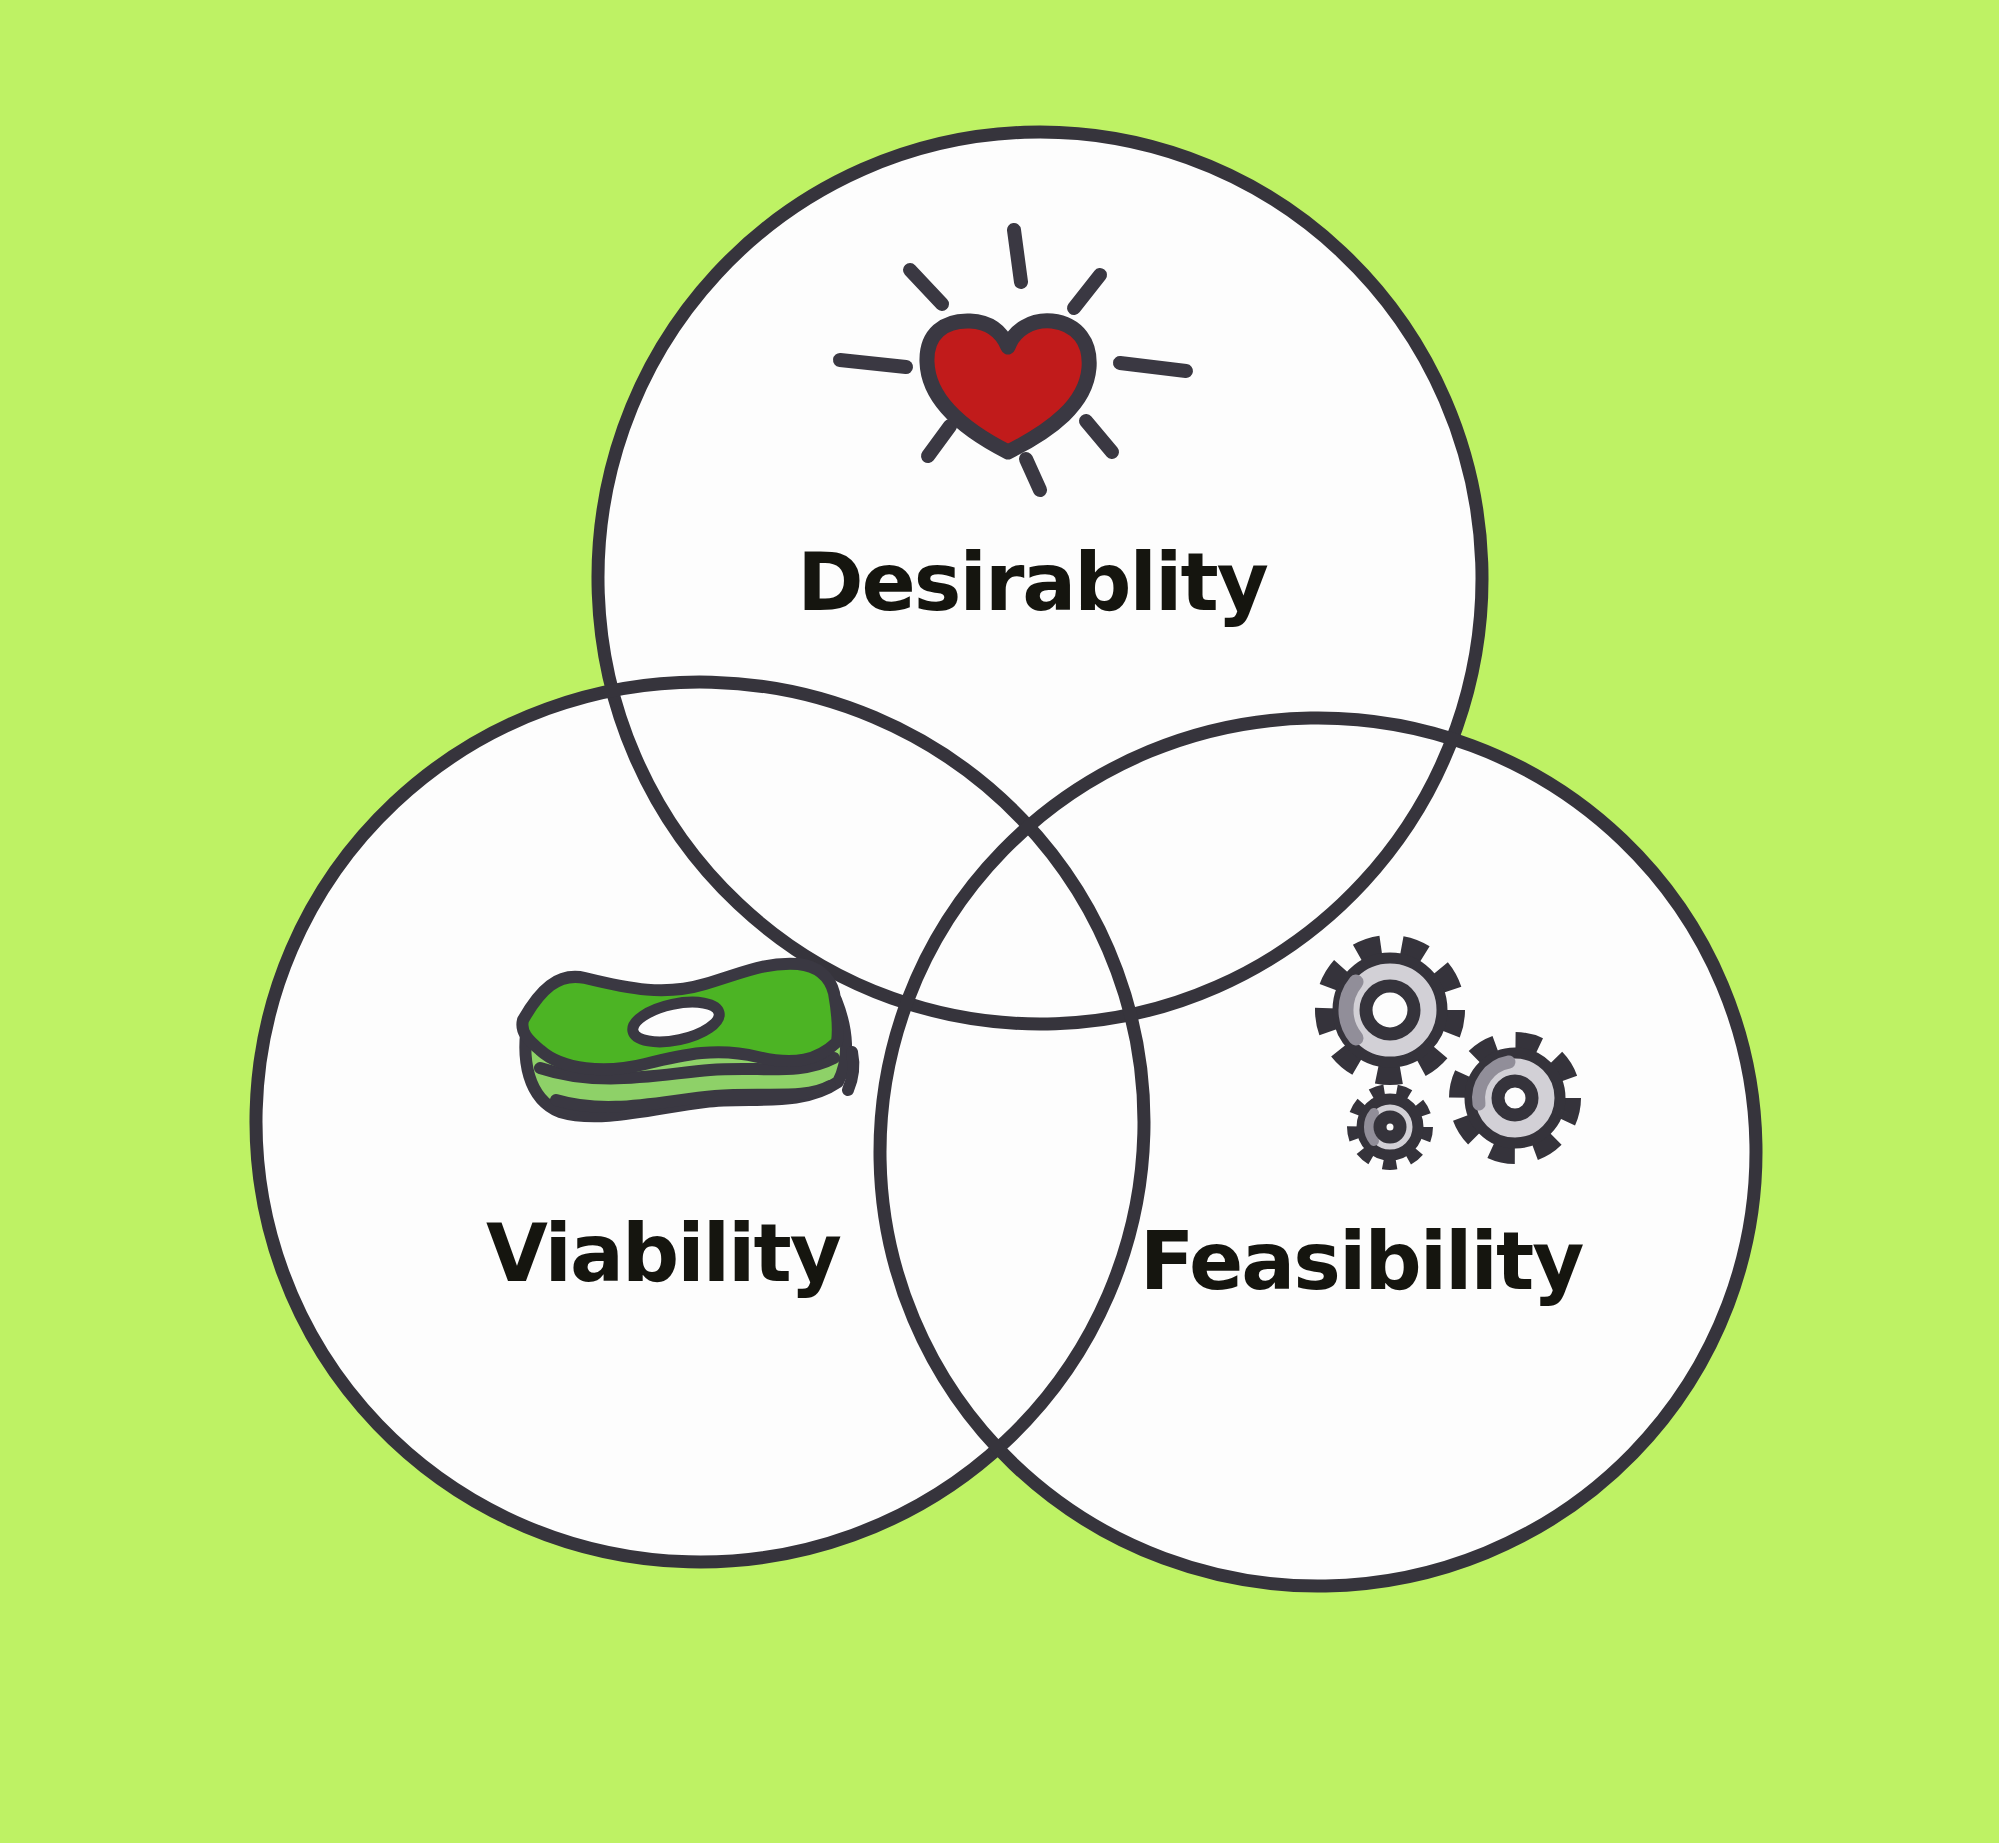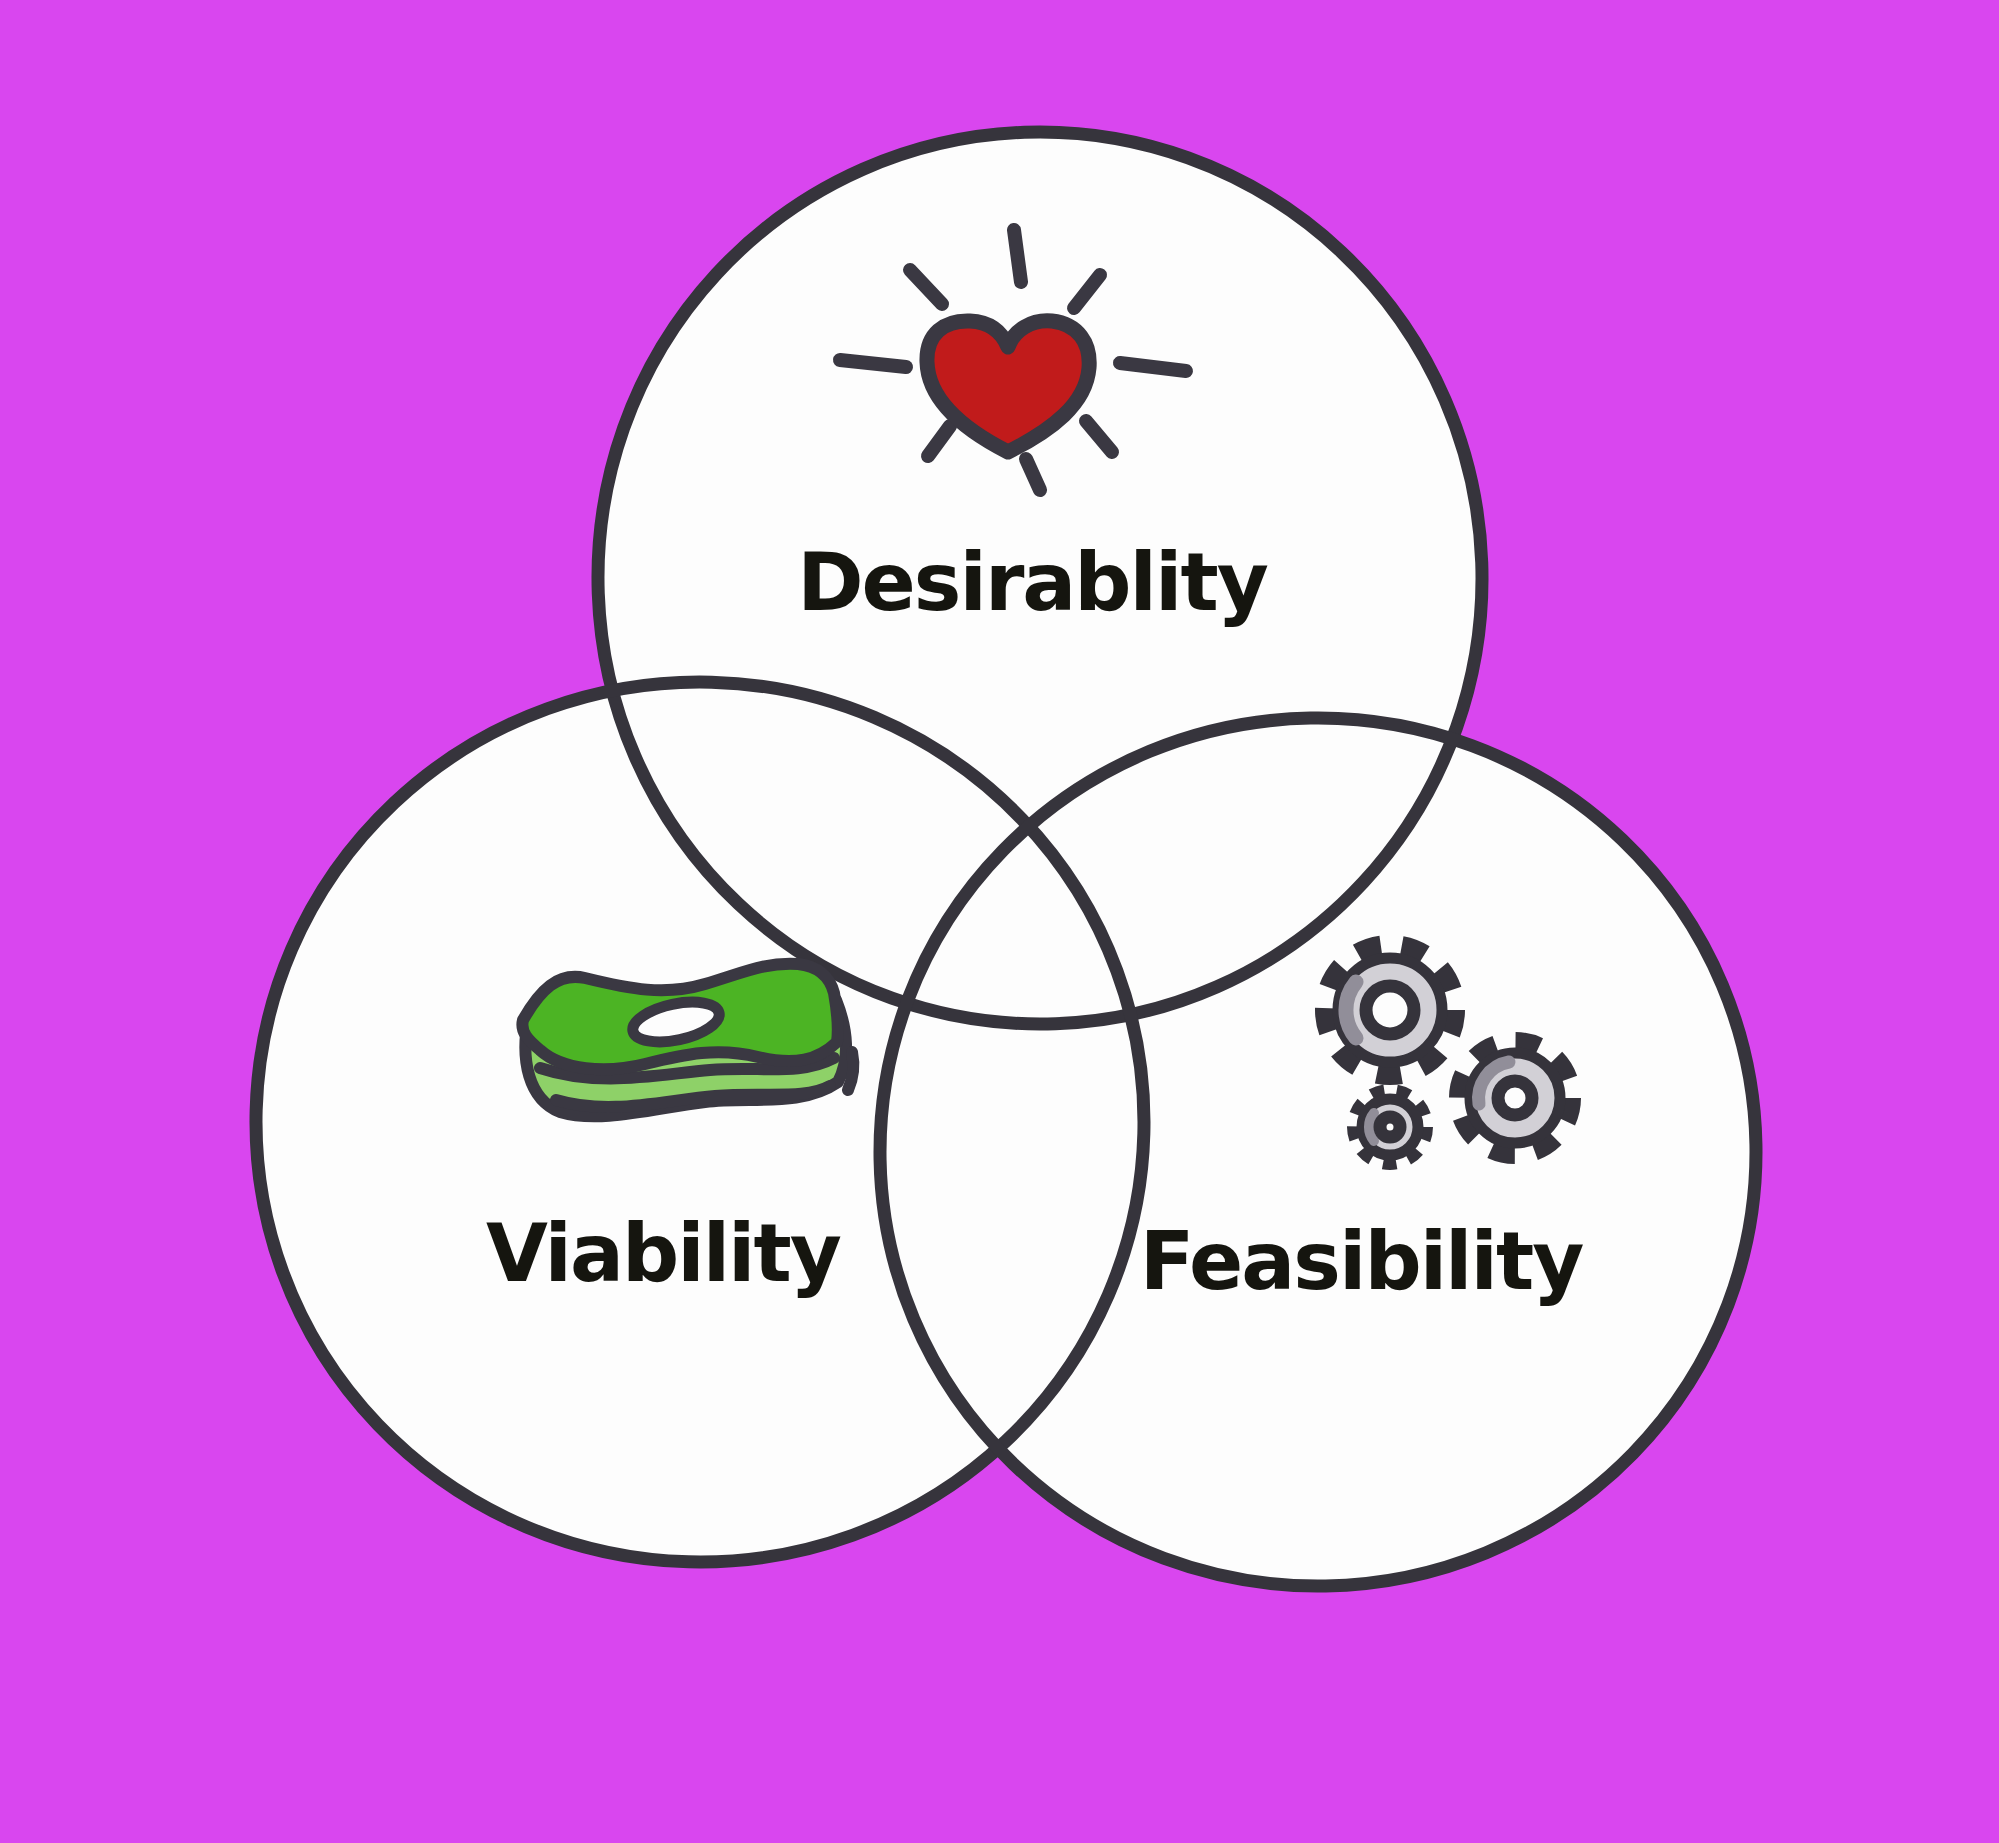--- a/index.html
+++ b/index.html
@@ -1,16 +1,16 @@
 <!DOCTYPE html>
 <html><head>
 <meta charset="utf-8">
 <style>
   html,body{margin:0;padding:0;background:#000;}
-  .stage{position:relative;width:1999px;height:1843px;background:#d946ef;overflow:hidden;}
+  .stage{position:relative;width:1999px;height:1843px;background:#bef264;overflow:hidden;}
   svg{display:block;width:1999px;height:1843px;}
   .circle-outline{fill:none;stroke:#36343c;stroke-width:13;}
   .ink-line{stroke:#3a3842;stroke-linecap:round;fill:none;}
   .ray{stroke-width:14;}
   .heart-path{stroke:#3a3842;stroke-width:15;stroke-linejoin:round;}
   .bill{stroke:#3a3842;stroke-width:12;stroke-linejoin:round;}
   .bill-line{stroke:#3a3842;stroke-width:12;stroke-linecap:round;fill:none;}
   .oval{fill:#fdfdfd;stroke:#3a3842;stroke-width:11;}
   .teeth{fill:none;stroke:#35333b;stroke-linecap:butt;}
   .gear-body{stroke:#35333b;stroke-width:11;}

